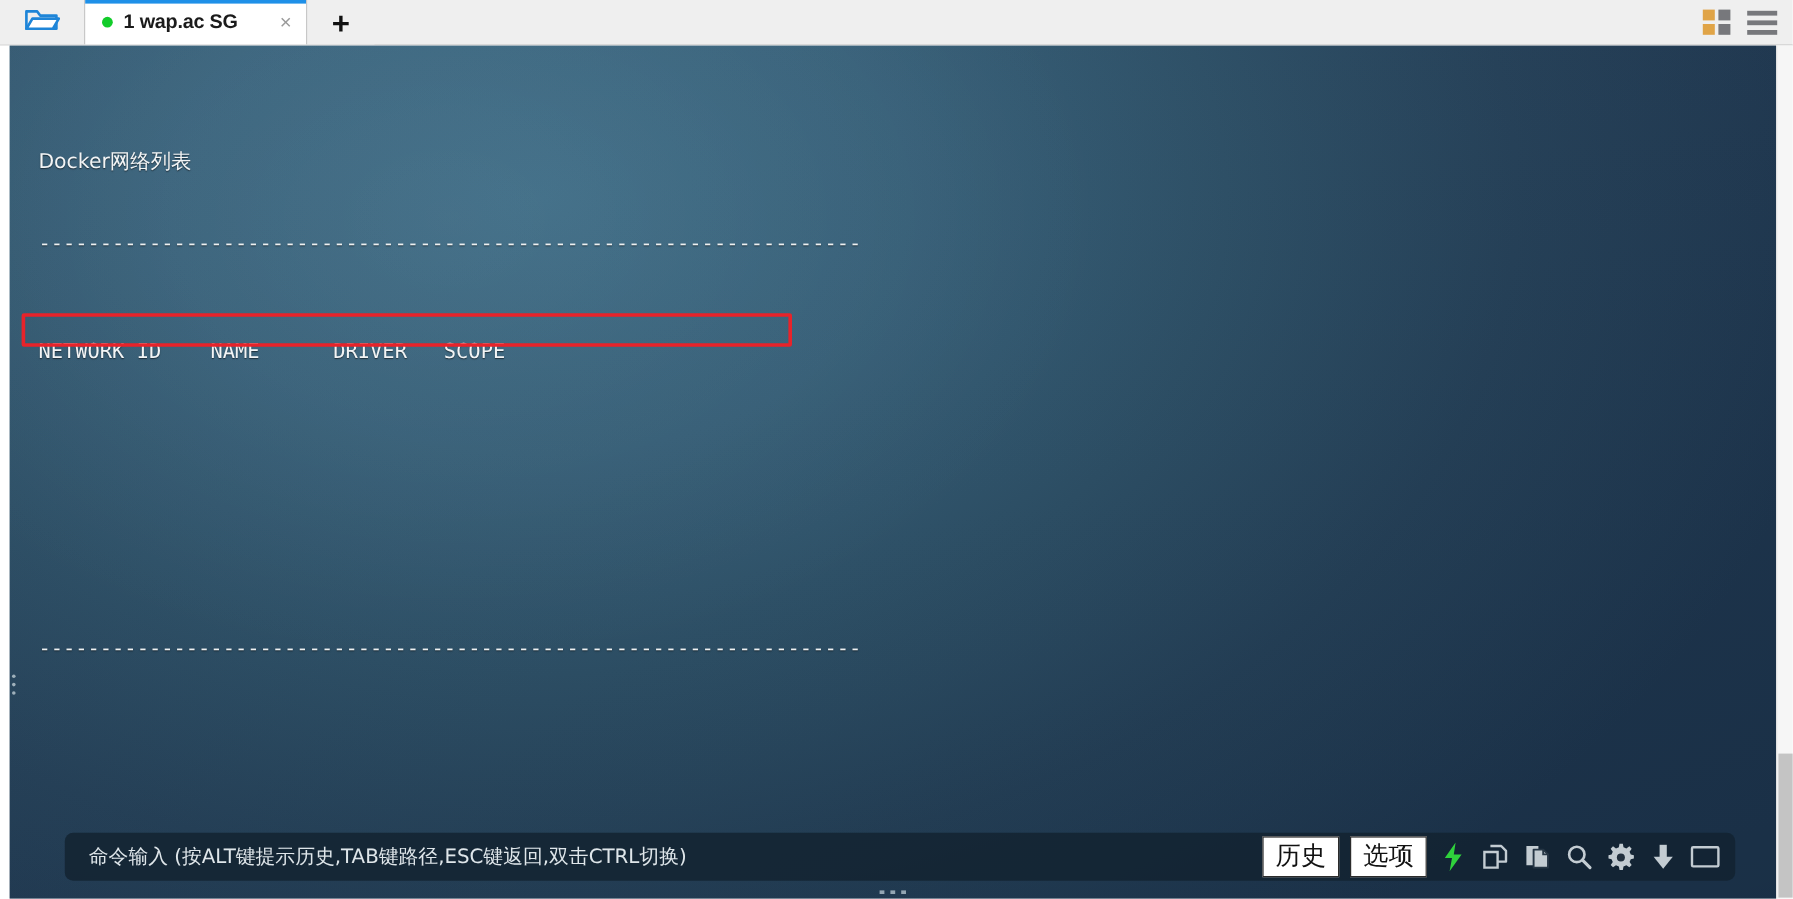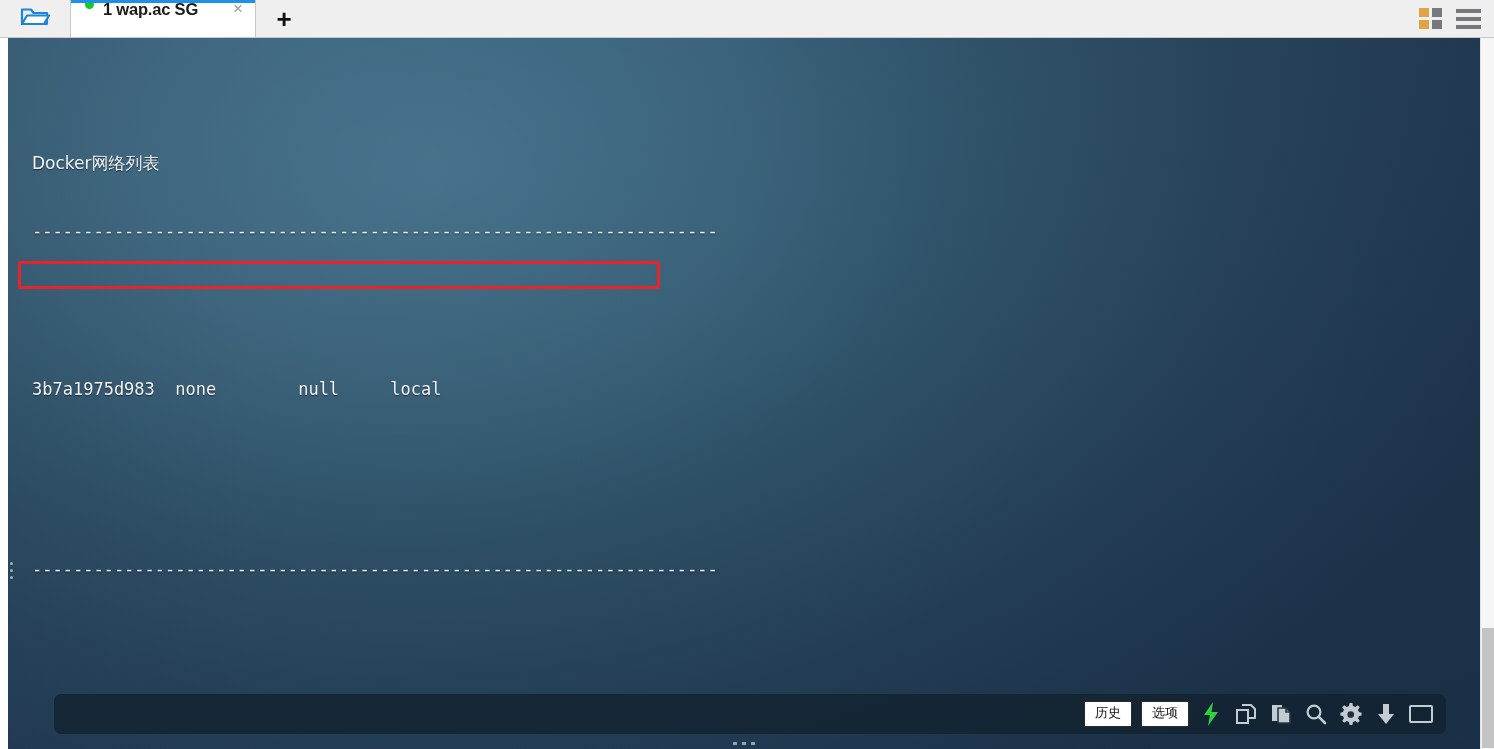--- a/index.html
+++ b/index.html
@@ -41,20 +41,21 @@
   }
 
   .tab {
     position: relative;
     height: 37px;
     min-width: 186px;
     background: #ffffff;
     border-left: 1px solid #c8c8c8;
     border-right: 1px solid #c8c8c8;
     display: flex;
+    align-items: center;
     padding: 0 12px 0 14px;
     gap: 9px;
   }
   .tab::before {
     content: "";
     position: absolute;
     top: 0; left: 0; right: 0;
     height: 3px;
     background: #1e90e8;
   }
@@ -162,21 +163,21 @@
   }
 
   .term-line { height: 22.6px; }
   .gap { height: 22.6px; }
 
   .dashed {
     color: #eef1f2;
     letter-spacing: 0px;
   }
 
-  .cjk { font-family: "DejaVu Sans", sans-serif; margin-top: 28px; }
+  .cjk { font-family: "DejaVu Sans", sans-serif; }
 
   
   .highlight-box {
     position: absolute;
     z-index: 3;
     border: 3px solid #e8232a;
     border-radius: 2px;
     pointer-events: none;
   }
 
@@ -248,22 +249,22 @@
     margin-left: auto;
     display: flex;
     align-items: center;
     gap: 9px;
   }
 
   .cmd-btn {
     background: #ffffff;
     border: 1px solid #2b2b2b;
     color: #111;
-    font-family: Liberation Mono, monospace;
-    font-size: 13px;
+    font-family: Liberation Serif, serif;
+    font-size: 21px;
     line-height: 1;
     padding: 5px 10px 6px;
     white-space: nowrap;
   }
 
   .ic { display: flex; align-items: center; justify-content: center; width: 26px; height: 26px; }
   .ic svg { display: block; }
 
   .win-icon {
     width: 24px; height: 18px;
@@ -311,24 +312,24 @@
   </div>
 
   <div class="terminal-wrap">
     <div class="terminal">
 
       <div class="term-content">
 
         <div class="term-line cjk">Docker网络列表</div>
         <div class="term-line dashed">-------------------------------------------------------------------</div>
 
-
-
-
-        <div class="term-line"><span>3b7a1975d983</span>  <span>none</span>        <span>null</span>     <span>local</span></div>
+        <div class="term-line"><span>NETWORK ID</span>    <span>NAME</span>      <span>DRIVER</span>   <span>SCOPE</span></div>
+
+
+
 
         <div class="gap"></div>
 
         <div class="term-line dashed">-------------------------------------------------------------------</div>
 
         
 
         
 
         
@@ -358,20 +359,21 @@
           <i></i>
           <i></i>
       </div>
       <div class="grip-h">
         <i></i>
           <i></i>
           <i></i>
       </div>
 
       <div class="cmdbar">
+        <span class="cmd-placeholder">命令输入 (按ALT键提示历史,TAB键路径,ESC键返回,双击CTRL切换)</span>
 
         <div class="cmd-actions">
 
           <button class="cmd-btn">历史</button>
           <button class="cmd-btn">选项</button>
 
           <span class="ic">
             <svg width="16" height="24" viewBox="0 0 16 24">
               <path d="M10 0 L1 13 L7 13 L5 24 L15 10 L8.5 10 Z" fill="#2fd13c"></path>
             </svg>

